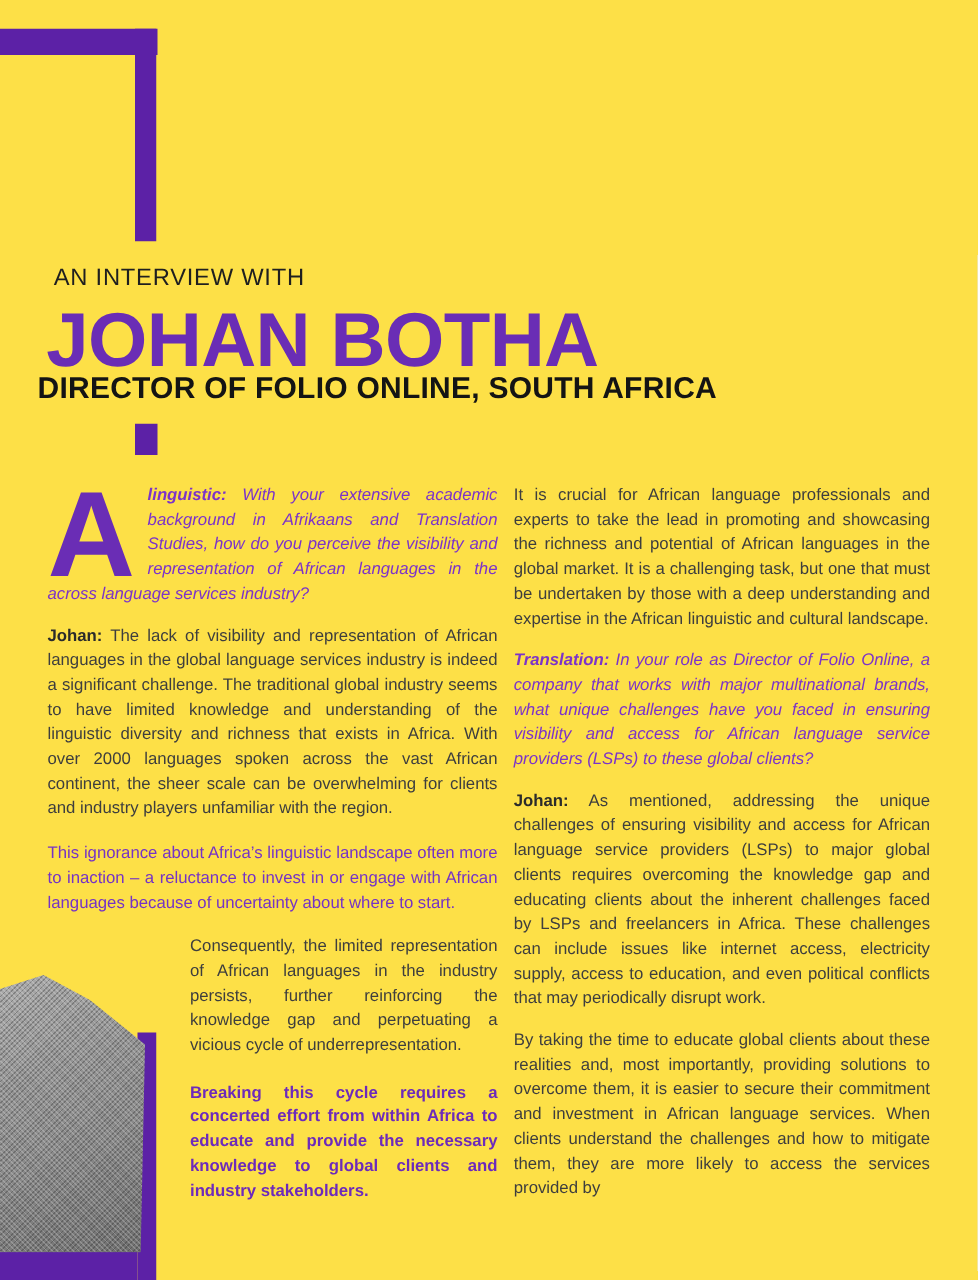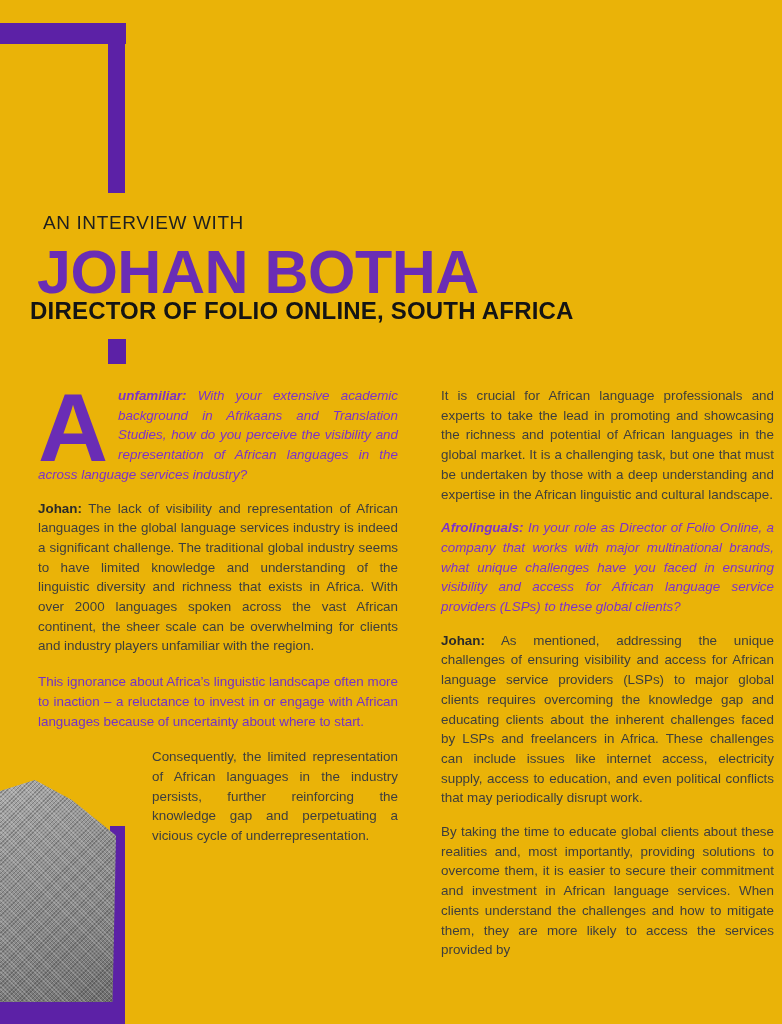--- a/index.html
+++ b/index.html
@@ -5,21 +5,21 @@
   :root{
     --shape:#5c21a6;
     --title:#6a2db5;
     --qpurple:#7c33c9;
     --hl1:#7533c6;
     --hl2:#6d2abb;
     --body:#3e3e3e;
   }
   html,body{margin:0;padding:0;background:#e8e8e8;}
   .page{
-    position:relative;width:782px;height:1024px;background:#eab308;
+    position:relative;width:782px;height:1024px;background:#fde047;
     font-family:"Liberation Sans", sans-serif;overflow:hidden;margin:0 auto;
   }
   
   .bracket-h{position:absolute;left:0;top:23px;width:126px;height:21px;background:var(--shape);}
   .bracket-v{position:absolute;left:108px;top:23px;width:17px;height:170px;background:var(--shape);}
   .accent-square{position:absolute;left:108px;top:339px;width:18px;height:25px;background:var(--shape);}
   .bottom-strip{position:absolute;left:110px;top:826px;width:15px;height:198px;background:var(--shape);z-index:1;}
   .bottom-block{position:absolute;left:0;top:1000px;width:110px;height:24px;background:var(--shape);z-index:1;}
   .photo{
     position:absolute;left:0;top:780px;width:116px;height:222px;z-index:2;
@@ -30,21 +30,21 @@
       linear-gradient(155deg,#ababab 0%,#949494 35%,#8a8a8a 60%,#6e6e6e 100%);
   }
   
   .kicker{position:absolute;left:43px;top:212px;font-size:19px;letter-spacing:0.6px;color:#1f1f1f;font-weight:400;}
   .title{position:absolute;left:37px;top:242px;margin:0;font-size:61px;line-height:1;font-weight:700;color:var(--title);letter-spacing:-0.5px;white-space:nowrap;}
   .subtitle{position:absolute;left:30px;top:297px;font-size:24px;font-weight:700;color:#141414;letter-spacing:0.2px;white-space:nowrap;}
   
   .col{position:absolute;top:386px;font-size:13.4px;line-height:19.7px;color:var(--body);
        text-align:justify;z-index:3;}
   .col-left{left:38px;width:360px;}
-  .col-right{left:441px;width:333px;}
+  .col-right{left:411px;width:333px;}
   .col p{margin:0 0 14px 0;}
   .question{color:var(--qpurple);font-style:italic;}
   .q-lead{font-weight:700;}
   .lead-dark{font-weight:700;color:#2b2b2b;}
   .hl1{color:var(--hl1);margin-top:-1px;}
   .hl2{color:var(--hl2);font-weight:700;}
   .wrap-block{margin-left:114px;width:246px;margin-top:16px;}
   .wrap-block p:first-child{margin-bottom:18px;}
   .dropcap{float:left;font-size:97px;line-height:72px;font-weight:700;color:var(--title);
            margin:6px 10px 0 0;font-style:normal;}
@@ -61,35 +61,36 @@
   <div class="bottom-strip"></div>
   <div class="bottom-block"></div>
   <div class="photo"></div>
 
   <div class="kicker">AN INTERVIEW WITH</div>
   <h1 class="title">JOHAN BOTHA</h1>
   <div class="subtitle">DIRECTOR OF FOLIO ONLINE, SOUTH AFRICA</div>
 
   <section class="col col-left">
     <p class="question">
-      <span class="dropcap">A</span><span class="q-lead">unfamiliar:</span><span> With your extensive academic background in Afrikaans and Translation Studies, how do you perceive the visibility and representation of African languages in the across language services industry?</span>
+      <span class="dropcap">A</span><span class="q-lead">linguistic:</span><span> With your extensive academic background in Afrikaans and Translation Studies, how do you perceive the visibility and representation of African languages in the across language services industry?</span>
     </p>
     <p style="margin-bottom:16px;">
       <span class="lead-dark">Johan:</span><span> The lack of visibility and representation of African languages in the global language services industry is indeed a significant challenge. The traditional global industry seems to have limited knowledge and understanding of the linguistic diversity and richness that exists in Africa. With over 2000 languages spoken across the vast African continent, the sheer scale can be overwhelming for clients and industry players unfamiliar with the region.</span>
     </p>
     <p class="hl1">This ignorance about Africa’s linguistic landscape often more to inaction – a reluctance to invest in or engage with African languages because of uncertainty about where to start.</p>
     <div class="wrap-block">
       <p>Consequently, the limited representation of African languages in the industry persists, further reinforcing the knowledge gap and perpetuating a vicious cycle of underrepresentation.</p>
+      <p class="hl2">Breaking this cycle requires a concerted effort from within Africa to educate and provide the necessary knowledge to global clients and industry stakeholders.</p>
     </div>
   </section>
 
   <section class="col col-right">
     <p>It is crucial for African language professionals and experts to take the lead in promoting and showcasing the richness and potential of African languages in the global market. It is a challenging task, but one that must be undertaken by those with a deep understanding and expertise in the African linguistic and cultural landscape.</p>
     <p class="question" style="margin-top:13px;">
-      <span class="q-lead">Afrolinguals:</span><span> In your role as Director of Folio Online, a company that works with major multinational brands, what unique challenges have you faced in ensuring visibility and access for African language service providers (LSPs) to these global clients?</span>
+      <span class="q-lead">Translation:</span><span> In your role as Director of Folio Online, a company that works with major multinational brands, what unique challenges have you faced in ensuring visibility and access for African language service providers (LSPs) to these global clients?</span>
     </p>
     <p class="p-tight">
       <span class="lead-dark">Johan:</span><span> As mentioned, addressing the unique challenges of ensuring visibility and access for African language service providers (LSPs) to major global clients requires overcoming the knowledge gap and educating clients about the inherent challenges faced by LSPs and freelancers in Africa. These challenges can include issues like internet access, electricity supply, access to education, and even political conflicts that may periodically disrupt work.</span>
     </p>
     <p class="p-tight">By taking the time to educate global clients about these realities and, most importantly, providing solutions to overcome them, it is easier to secure their commitment and investment in African language services. When clients understand the challenges and how to mitigate them, they are more likely to access the services provided by</p>
   </section>
 
 </div>
 
 </body></html>

